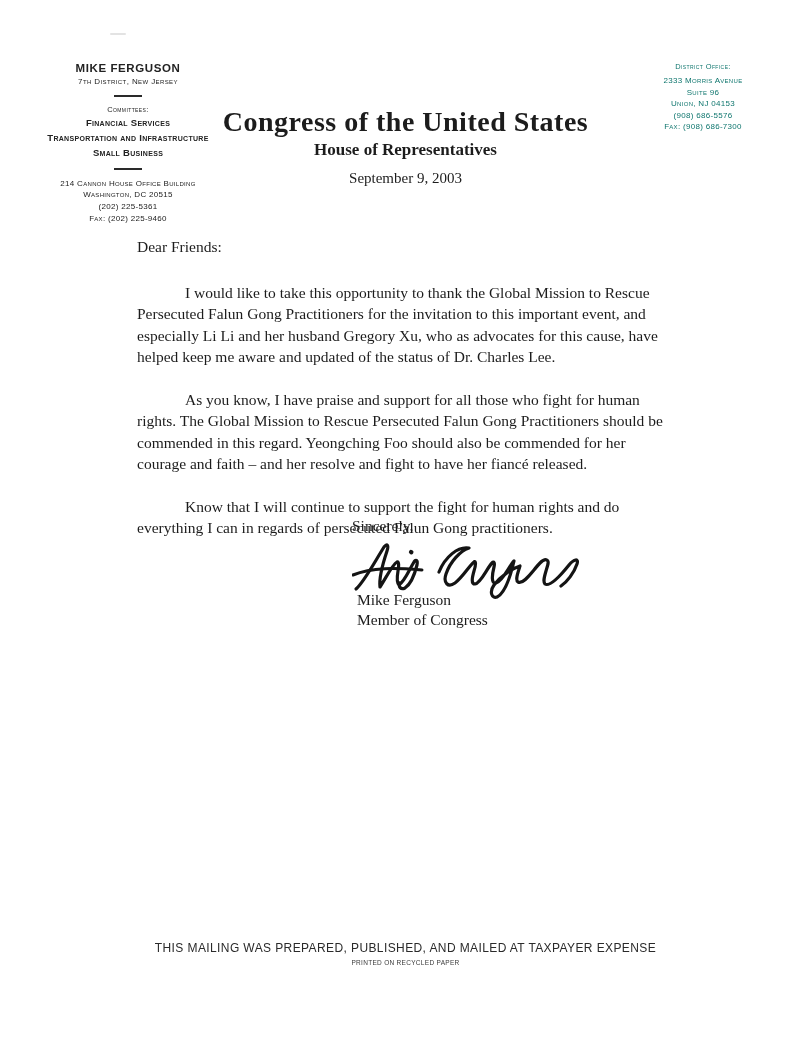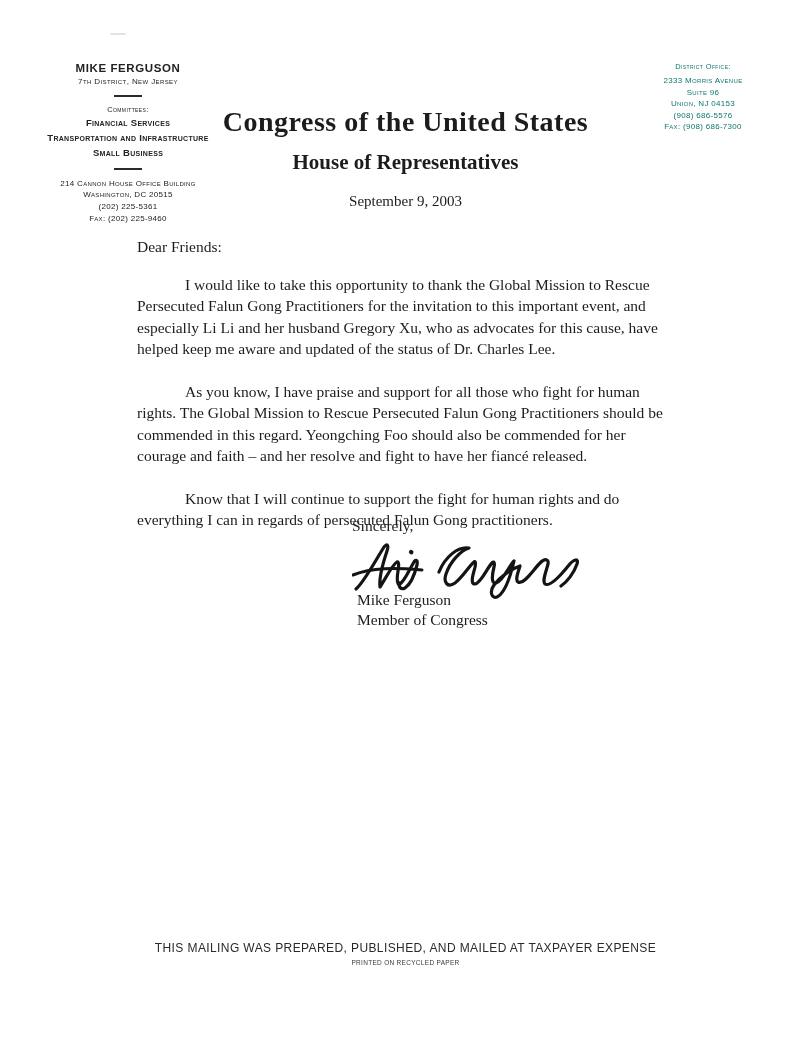--- a/index.html
+++ b/index.html
@@ -30,29 +30,29 @@
     position:absolute;left:627px;top:62px;width:152px;
     text-align:center;
     font-family:"Liberation Sans", sans-serif;
     color:#0f766e;
   }
   .district-label{font-size:7.5px;font-variant:small-caps;letter-spacing:.4px;margin-bottom:4px;}
   .district-line{font-size:8px;font-variant:small-caps;letter-spacing:.3px;line-height:1.45;}
   
   .masthead{position:absolute;left:0;right:0;top:106px;text-align:center;}
   .org-title{font-size:28px;font-weight:bold;letter-spacing:.5px;}
-  .org-subtitle{font-size:21px;font-weight:bold;margin-top:12px;}
+  .org-subtitle{font-size:17px;font-weight:bold;margin-top:2px;}
   .org-address{font-size:16px;font-weight:bold;margin-top:5px;}
-  .letter-date{font-size:15px;margin-top:18px;}
+  .letter-date{font-size:15px;margin-top:10px;}
   
   .body-block{
     position:absolute;left:137px;top:236px;width:540px;
     font-size:15.5px;line-height:21.5px;
   }
-  .salutation{margin:0 0 16px 0;}
+  .salutation{margin:0 0 24px 0;}
   .para{margin:0 0 21px 0;text-indent:48px;}
   .closing-block{position:absolute;left:352px;top:517px;font-size:15.5px;}
   .signature-svg{position:absolute;left:352px;top:537px;}
   .signer-block{position:absolute;left:357px;top:590px;font-size:15.5px;line-height:20px;}
   
   .footer-notice{
     position:absolute;left:0;right:0;top:941px;text-align:center;
     font-family:"Liberation Sans", sans-serif;
     font-size:12px;letter-spacing:.4px;color:#2a2a2a;
   }

